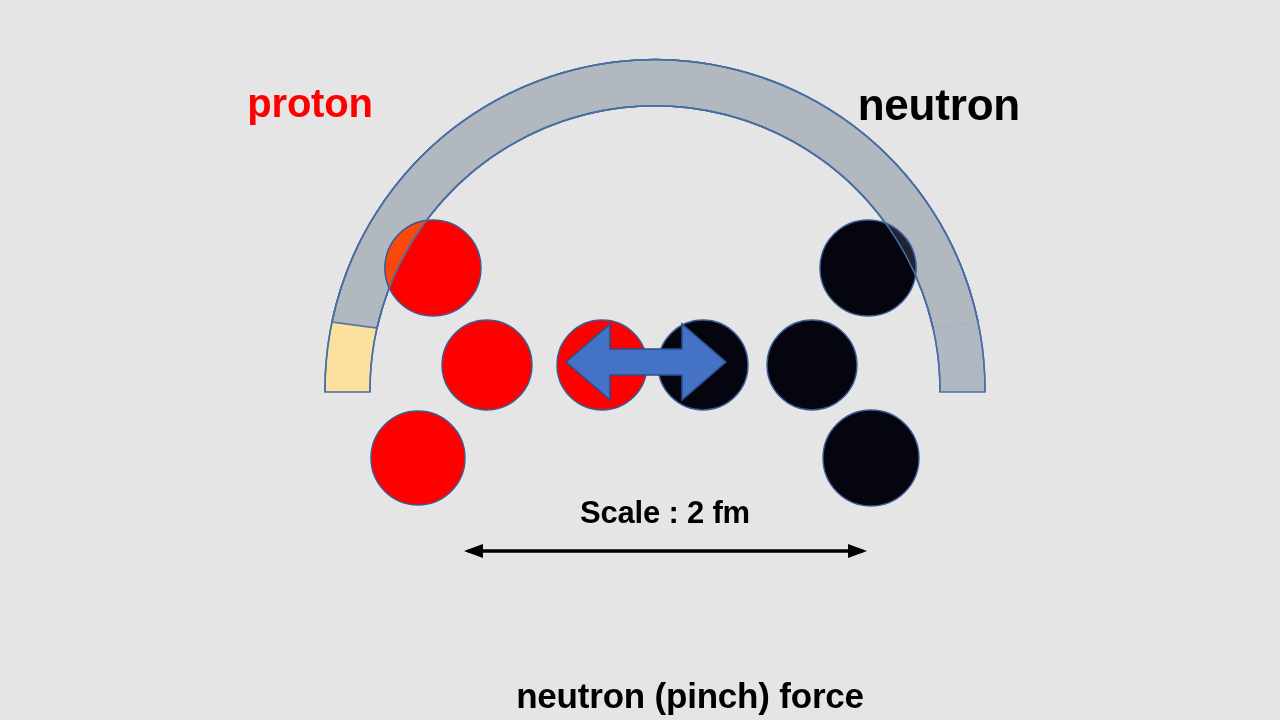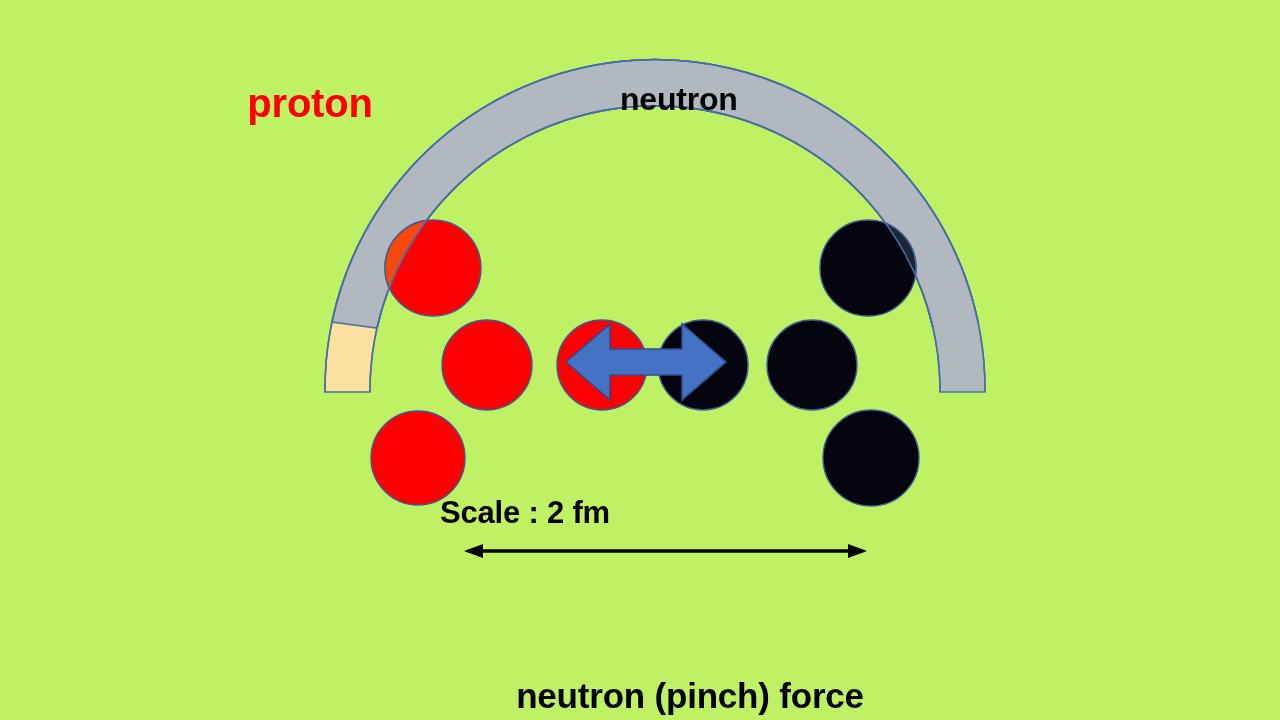--- a/index.html
+++ b/index.html
@@ -12,21 +12,21 @@
     width: 1280px;
     height: 720px;
     overflow: hidden;
     font-family: "Liberation Sans", sans-serif;
     -webkit-font-smoothing: antialiased;
   }
   #stage {
     position: relative;
     width: 1280px;
     height: 720px;
-    background: #bef264;
+    background: #e5e5e5;
   }
   #diagram-svg {
     position: absolute;
     left: 0;
     top: 0;
     width: 1280px;
     height: 720px;
     display: block;
   }
   .lbl {
@@ -42,28 +42,29 @@
     top: 83px;
     width: 620px;
     text-align: center;
     font-size: 40px;
     color: #FF0000;
   }
   #label-neutron {
     left: 620px;
     top: 83px;
     width: 400px;
-    text-align: left;
-    font-size: 32px;
+    text-align: right;
+    font-size: 44px;
     color: #000000;
   }
   #label-scale {
     left: 440px;
     top: 497px;
     width: 450px;
+    text-align: center;
     font-size: 31px;
     color: #000000;
   }
   #caption {
     left: 340px;
     top: 586px;
     width: 700px;
     text-align: center;
     font-size: 35px;
     line-height: 1.26;

